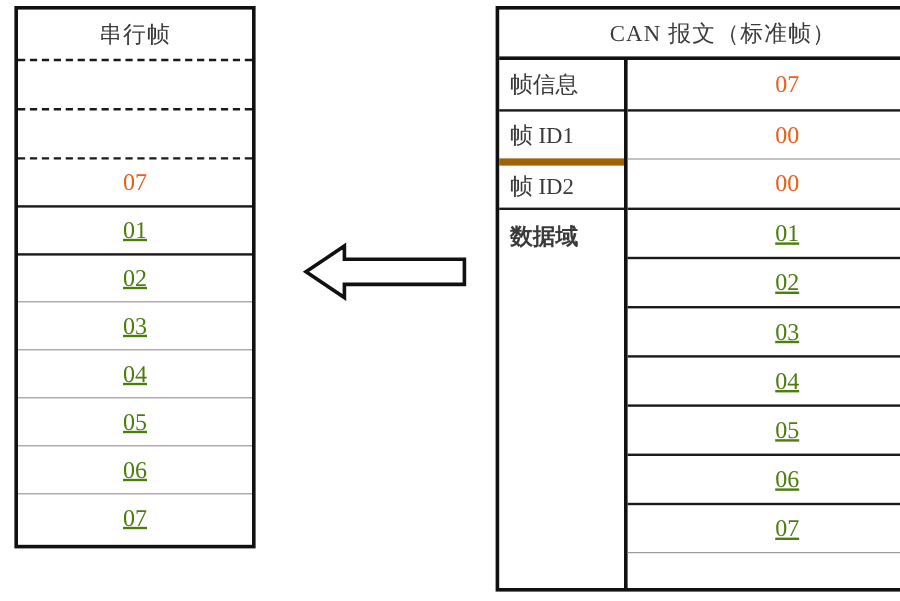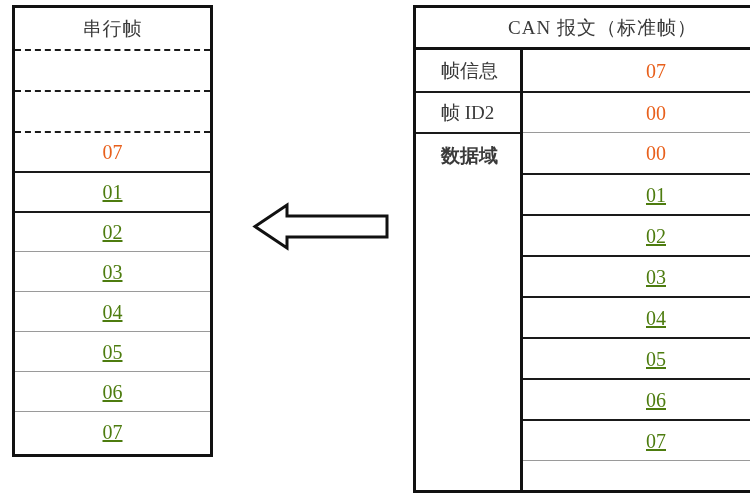--- a/index.html
+++ b/index.html
@@ -120,24 +120,24 @@
   .can-col-value {
     box-sizing: border-box;
     flex: 1 1 auto;
   }
 
   .lrow {
     box-sizing: border-box;
     display: flex;
     align-items: center;
     height: 41px;
-    padding-left: 25px;
+    padding-left: 9px;
   }
   .lrow + .lrow { border-top: 2px solid #1a1a1a; }
-  .lrow.thin + .lrow { border-top: 4px solid #a16207; }
+  .lrow.thin + .lrow { border-top: 6px solid #a16207; }
   .lrow.tall { height: 317px; align-items: flex-start; padding-top: 9px; font-weight: bold; }
 
   .row-label {
     font-size: 19px;
     color: #3a3a3a;
     white-space: nowrap;
   }
 
   .vrow {
     box-sizing: border-box;
@@ -209,20 +209,23 @@
   <div class="can-hdr">
     <span class="hdr-label">CAN 报文（标准帧）</span>
   </div>
 
   <div class="can-body">
 
     <div class="can-col-label">
       <div class="lrow">
         <span class="row-label">帧信息</span>
       </div>
+      <div class="lrow thin">
+        <span class="row-label">帧 ID1</span>
+      </div>
       <div class="lrow">
         <span class="row-label">帧 ID2</span>
       </div>
       <div class="lrow tall">
         <span class="row-label">数据域</span>
       </div>
     </div>
 
     <div class="can-col-value">
       <div class="vrow">

